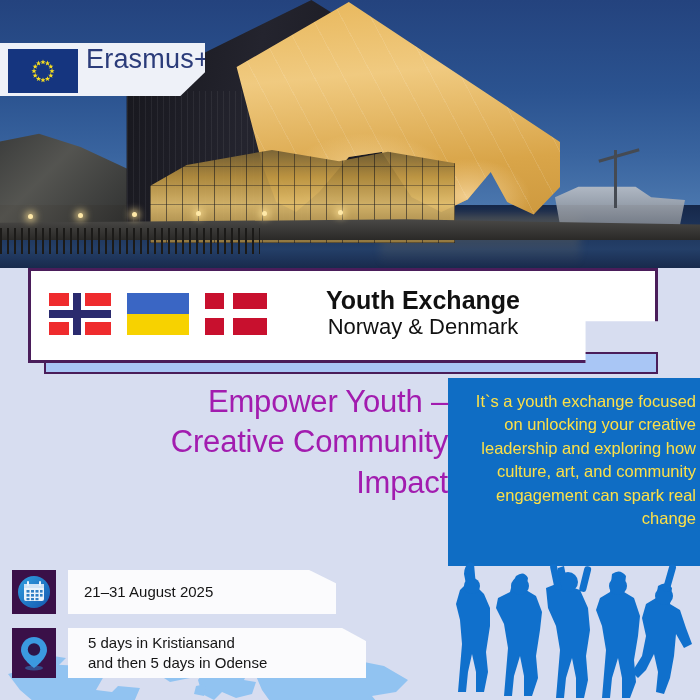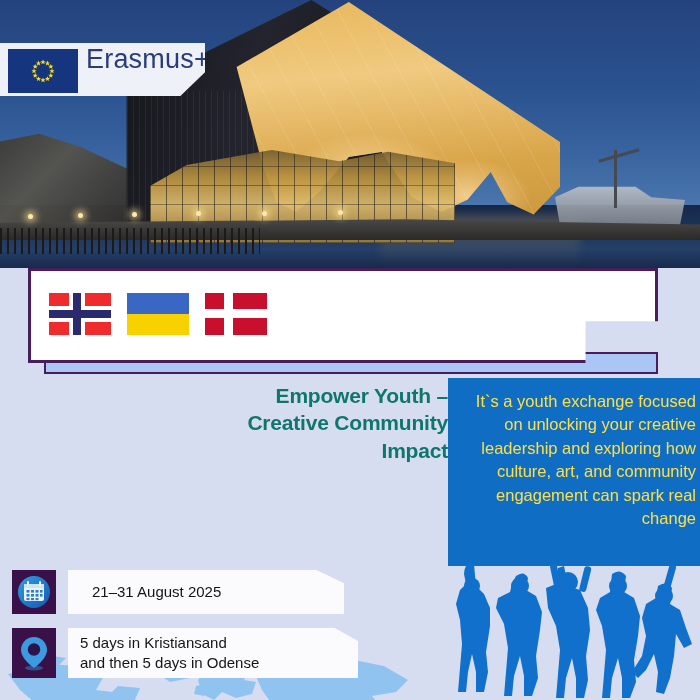--- a/index.html
+++ b/index.html
@@ -178,21 +178,21 @@
     font-size:25px; font-weight:bold; color:#111111; line-height:1.12;
   }
   .banner-sub{
     font-size:22px; color:#111111; line-height:1.2;
   }
 
   
   .headline{
     position:absolute; left:100px; top:382px; width:348px;
     text-align:right;
-    font-size:21px; font-weight:bold; color:#0f766e;
+    font-size:31px; font-weight:normal; color:#a21caf;
     line-height:1.30;
     letter-spacing:-.2px;
   }
 
   
   .descbox{
     position:absolute; left:448px; top:378px; width:252px; height:188px;
     background:#0f6dc4;
   }
   .desctext{
@@ -221,28 +221,28 @@
     display:flex; align-items:center;
     box-shadow:0 1px 2px rgba(0,0,0,.10);
   }
   .info-label{
     font-size:15px; color:#151515; white-space:pre-line; line-height:1.32;
   }
   #date-box{ left:12px; top:570px; }
   #date-box .info-plate{
     left:56px; width:252px;
     clip-path: polygon(0 0, 90% 0, 100% 30%, 100% 100%, 0 100%);
-    padding-left:24px;
+    padding-left:16px;
   }
   #loc-box{ left:12px; top:628px; }
   #loc-box .icon-sq{ height:50px; }
   #loc-box .info-plate{
     left:56px; width:278px; height:50px;
     clip-path: polygon(0 0, 92% 0, 100% 26%, 100% 100%, 0 100%);
-    padding-left:12px;
+    padding-left:20px;
   }
 </style>
 </head>
 <body>
 
 <div id="poster">
 
   <div class="photo">
     <div class="sky"></div>
     <div class="water"></div>
@@ -383,20 +383,24 @@
             <span class="h2"></span>
         </div>
         <div class="flag flag-ua">
           <span class="top"></span>
             <span class="bot"></span>
         </div>
         <div class="flag flag-dk">
           <span class="v"></span>
             <span class="h"></span>
         </div>
+      </div>
+      <div class="banner-text">
+        <div class="banner-title">Youth Exchange</div>
+        <div class="banner-sub">Norway &amp; Denmark</div>
       </div>
     </div>
   </div>
 
   <div class="headline">
     <div>Empower Youth –</div>
     <div>Creative Community</div>
     <div>Impact</div>
   </div>
 

